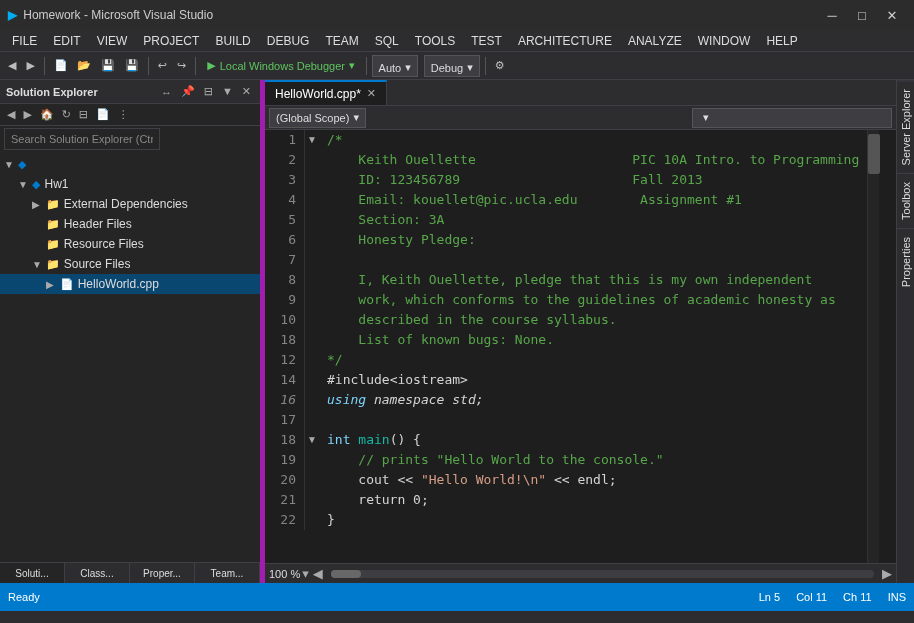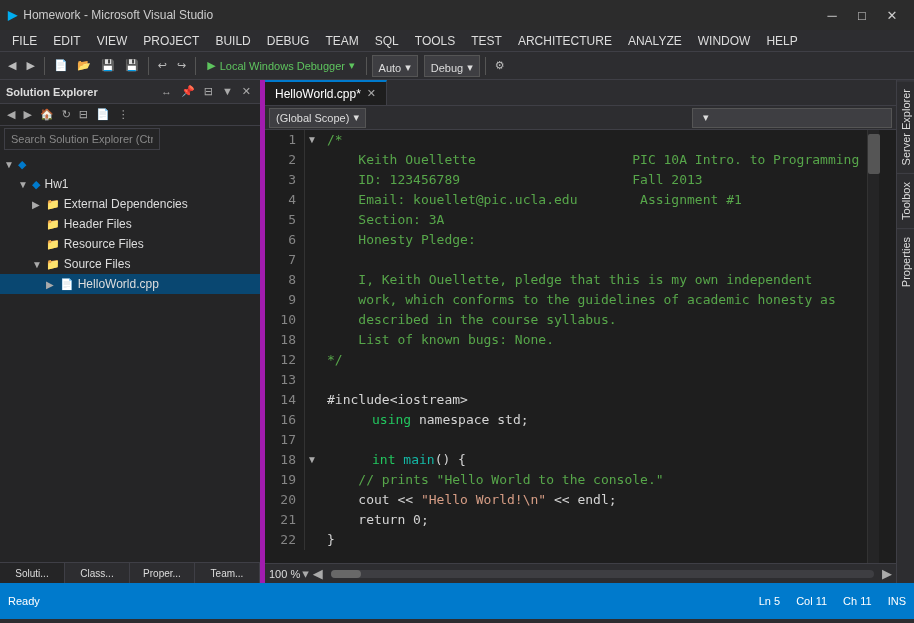--- a/index.html
+++ b/index.html
@@ -263,35 +263,35 @@
       font-family: 'Consolas', monospace;
       font-size: 13px;
       line-height: 20px;
       color: #d4d4d4;
       white-space: pre;
       overflow-x: auto;
     }
 
     
     .c-comment { color: #57a64a; }
-    .c-keyword { color: #22c55e; margin-left: 45px; }
+    .c-keyword { color: #7dd3fc; }
     .c-string { color: #d69d85; }
     .c-function { color: #14b8a6; }
     .c-plain { color: #d4d4d4; }
 
     
     .editor-scroll-track {
       width: 12px;
       background: #252526;
       border-left: 1px solid #333;
     }
 
     
     .status-bar {
-      height: 36px;
+      height: 28px;
       background: #007acc;
       display: flex;
       align-items: center;
       padding: 0 8px;
       color: #fff;
       font-size: 11px;
       justify-content: space-between;
     }
     .status-left { display: flex; align-items: center; gap: 8px; }
     .status-right { display: flex; align-items: center; gap: 16px; }
@@ -580,33 +580,26 @@
         </div>
         <div style="display:flex;">
           <div class="line-numbers">
               <div class="line-number">12</div>
             </div>
           <div class="fold-col"></div>
           <div class="code-area"><span class="c-comment">*/</span></div>
         </div>
         <div style="display:flex;">
           <div class="line-numbers">
-              <div class="line-number">13</div>
-            </div>
-          <div class="fold-col"></div>
-          <div class="code-area"></div>
-        </div>
-        <div style="display:flex;">
-          <div class="line-numbers">
               <div class="line-number">14</div>
             </div>
           <div class="fold-col"></div>
           <div class="code-area"><span class="c-plain">#include</span><span class="c-plain">&lt;iostream&gt;</span></div>
         </div>
-        <div style="display:flex;">
+        <div style="display:flex;font-style:italic;">
           <div class="line-numbers">
               <div class="line-number">16</div>
             </div>
           <div class="fold-col"></div>
           <div class="code-area"><span class="c-keyword">using</span><span class="c-plain"> namespace </span><span class="c-plain">std;</span></div>
         </div>
         <div style="display:flex;">
           <div class="line-numbers">
               <div class="line-number">17</div>
             </div>

